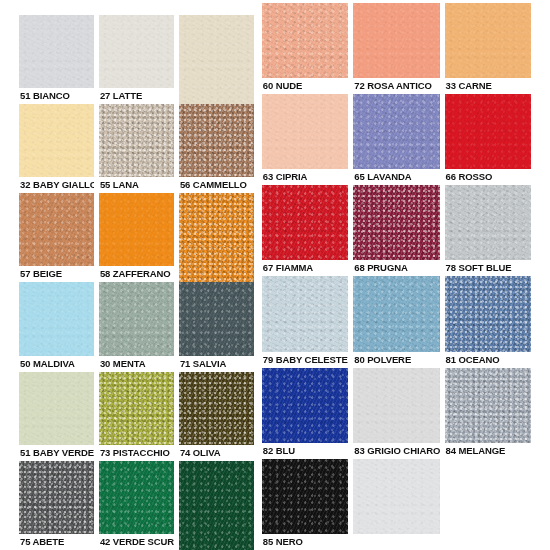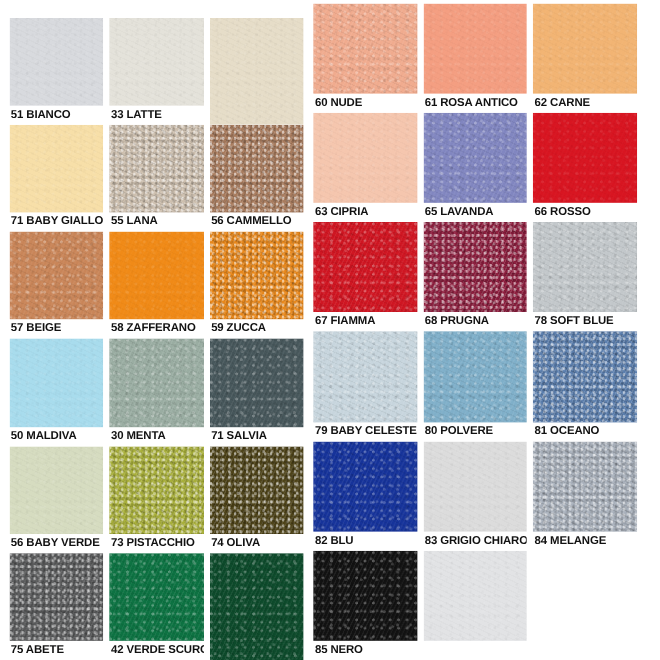--- a/index.html
+++ b/index.html
@@ -19,21 +19,21 @@
   .panel{
     display:grid;
     grid-template-columns:repeat(3,1fr);
     grid-auto-rows:1fr;
     column-gap:5px;
     row-gap:0px;
     box-sizing:border-box;
   }
   .panel-left{
     width:272px;
-    padding:3px 0 0 8px;
+    padding:3px 0 0 19px;
     margin-top:12px;
   }
   .panel-right{
     width:317px;
     padding:3px 19px 0 8px;
   }
   .cell{
     position:relative;
     display:flex;
     flex-direction:column;
@@ -100,64 +100,63 @@
 <body>
 
 <div id="chart">
   <div class="panel panel-left">
       <div class="cell">
         <div class="swatch flat" title="51 BIANCO" style="background-color: rgb(216, 218, 222);"></div>
         <div class="label">51 BIANCO</div>
       </div>
       <div class="cell">
         <div class="swatch flat" title="52 LATTE" style="background-color: rgb(228, 226, 218);"></div>
-        <div class="label">33 LATTE</div>
+        <div class="label">27 LATTE</div>
       </div>
       <div class="cell">
         <div class="swatch flat" title="53 PANNA" style="background-color: rgb(230, 221, 200);"></div>
       </div>
       <div class="cell">
         <div class="swatch flat" title="54 BABY GIALLO" style="background-color: rgb(247, 223, 168);"></div>
-        <div class="label">71 BABY GIALLO</div>
+        <div class="label">32 BABY GIALLO</div>
       </div>
       <div class="cell">
         <div class="swatch mottled" title="55 LANA" style="background-color: rgb(205, 191, 174);"></div>
         <div class="label">55 LANA</div>
       </div>
       <div class="cell">
         <div class="swatch mottled" title="56 CAMMELLO" style="background-color: rgb(168, 123, 93);"></div>
         <div class="label">56 CAMMELLO</div>
       </div>
       <div class="cell">
         <div class="swatch" title="57 BEIGE" style="background-color: rgb(201, 133, 88);"></div>
         <div class="label">57 BEIGE</div>
       </div>
       <div class="cell">
         <div class="swatch flat" title="58 ZAFFERANO" style="background-color: rgb(240, 138, 23);"></div>
         <div class="label">58 ZAFFERANO</div>
       </div>
       <div class="cell">
         <div class="swatch mottled" title="59 ZUCCA" style="background-color: rgb(232, 135, 26);"></div>
-        <div class="label">59 ZUCCA</div>
       </div>
       <div class="cell">
         <div class="swatch flat" title="69 MALDIVA" style="background-color: rgb(168, 220, 237);"></div>
         <div class="label">50 MALDIVA</div>
       </div>
       <div class="cell">
         <div class="swatch" title="70 MENTA" style="background-color: rgb(154, 173, 162);"></div>
         <div class="label">30 MENTA</div>
       </div>
       <div class="cell">
         <div class="swatch" title="71 SALVIA" style="background-color: rgb(71, 87, 91);"></div>
         <div class="label">71 SALVIA</div>
       </div>
       <div class="cell">
         <div class="swatch flat" title="72 BABY VERDE" style="background-color: rgb(214, 220, 192);"></div>
-        <div class="label">56 BABY VERDE</div>
+        <div class="label">51 BABY VERDE</div>
       </div>
       <div class="cell">
         <div class="swatch mottled" title="73 PISTACCHIO" style="background-color: rgb(168, 175, 58);"></div>
         <div class="label">73 PISTACCHIO</div>
       </div>
       <div class="cell">
         <div class="swatch mottled" title="74 OLIVA" style="background-color: rgb(78, 67, 24);"></div>
         <div class="label">74 OLIVA</div>
       </div>
       <div class="cell">
@@ -172,25 +171,25 @@
         <div class="swatch" title="77 VERDE NATALE" style="background-color: rgb(13, 74, 43);"></div>
       </div>
     </div>
   <div class="panel panel-right">
       <div class="cell">
         <div class="swatch" title="60 NUDE" style="background-color: rgb(240, 171, 142);"></div>
         <div class="label">60 NUDE</div>
       </div>
       <div class="cell">
         <div class="swatch flat" title="61 ROSA ANTICO" style="background-color: rgb(244, 158, 129);"></div>
-        <div class="label">61 ROSA ANTICO</div>
+        <div class="label">72 ROSA ANTICO</div>
       </div>
       <div class="cell">
         <div class="swatch flat" title="62 CARNE" style="background-color: rgb(242, 180, 115);"></div>
-        <div class="label">62 CARNE</div>
+        <div class="label">33 CARNE</div>
       </div>
       <div class="cell">
         <div class="swatch flat" title="63 CIPRIA" style="background-color: rgb(245, 198, 174);"></div>
         <div class="label">63 CIPRIA</div>
       </div>
       <div class="cell">
         <div class="swatch" title="65 LAVANDA" style="background-color: rgb(129, 134, 192);"></div>
         <div class="label">65 LAVANDA</div>
       </div>
       <div class="cell">

